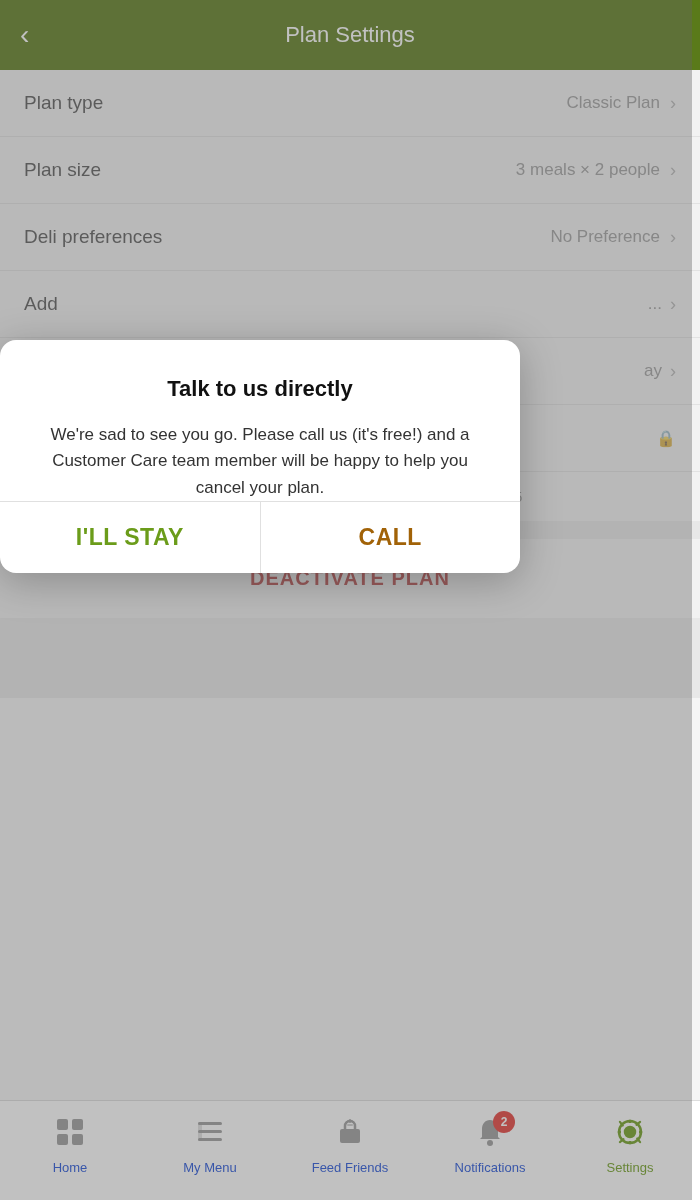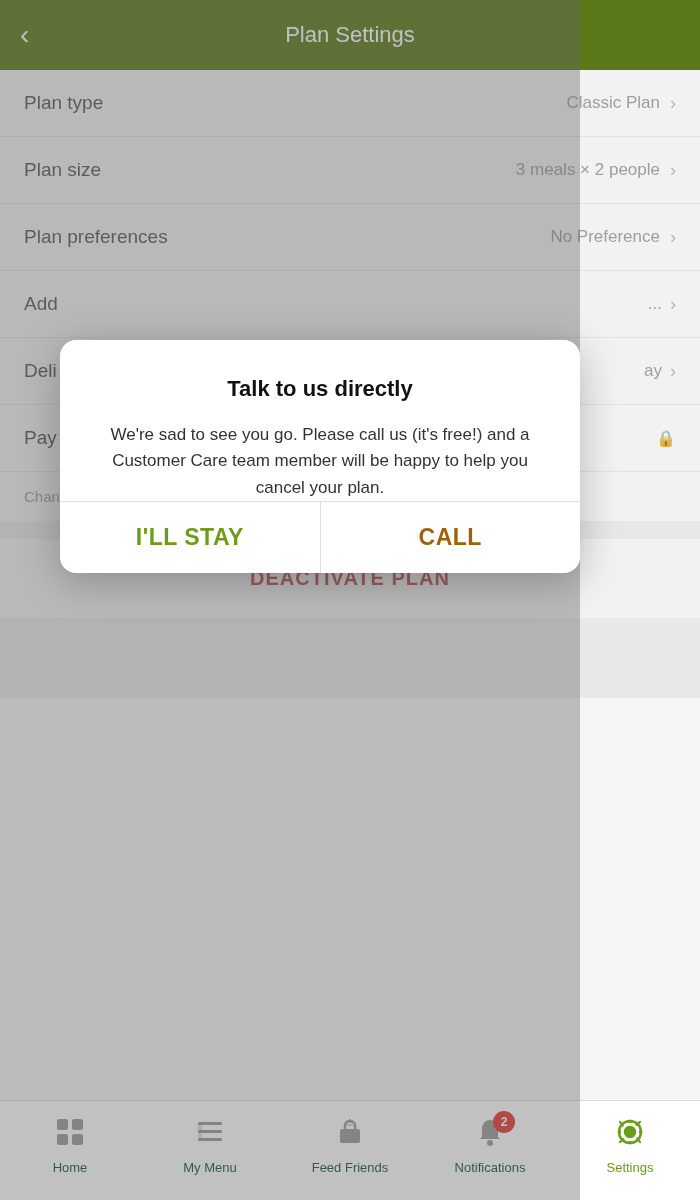--- a/index.html
+++ b/index.html
@@ -128,21 +128,21 @@
     }
     .nav-icon {
       font-size: 30px;
       color: #888;
     }
     .nav-icon.active {
       color: #6b9c1a;
     }
     .nav-label {
       font-size: 13px;
-      color: #14532d;
+      color: #1d4ed8;
     }
     .nav-label.active {
       color: #6b9c1a;
     }
     .nav-badge {
       position: relative;
       display: inline-block;
     }
     .badge-dot {
       position: absolute;
@@ -158,26 +158,26 @@
       display: flex;
       align-items: center;
       justify-content: center;
     }
 
     
     .modal-overlay {
       position: absolute;
       top: 0;
       left: 0;
-      width: 580px;
+      width: 692px;
       height: 1200px;
       background: rgba(100,100,100,0.4);
       display: flex;
       align-items: flex-start;
-      justify-content: flex-end;
+      justify-content: flex-start;
       padding-top: 340px;
       z-index: 100;
     }
     .modal {
       background: #fff;
       border-radius: 16px;
       width: 520px;
       overflow: hidden;
       box-shadow: 0 8px 40px rgba(0,0,0,0.25);
     }
@@ -262,21 +262,21 @@
 
   <div class="settings-row">
     <span class="settings-row-label">Plan size</span>
     <span class="settings-row-value">
       <span>3 meals × 2 people</span>
       <span class="chevron">›</span>
     </span>
   </div>
 
   <div class="settings-row">
-    <span class="settings-row-label">Plan preferences</span>
+    <span class="settings-row-label">Deli preferences</span>
     <span class="settings-row-value">
       <span>No Preference</span>
       <span class="chevron">›</span>
     </span>
   </div>
 
   <div class="row-partial">
     <span class="row-partial-label">Add</span>
     <span class="row-partial-right">
       <span>...</span>

